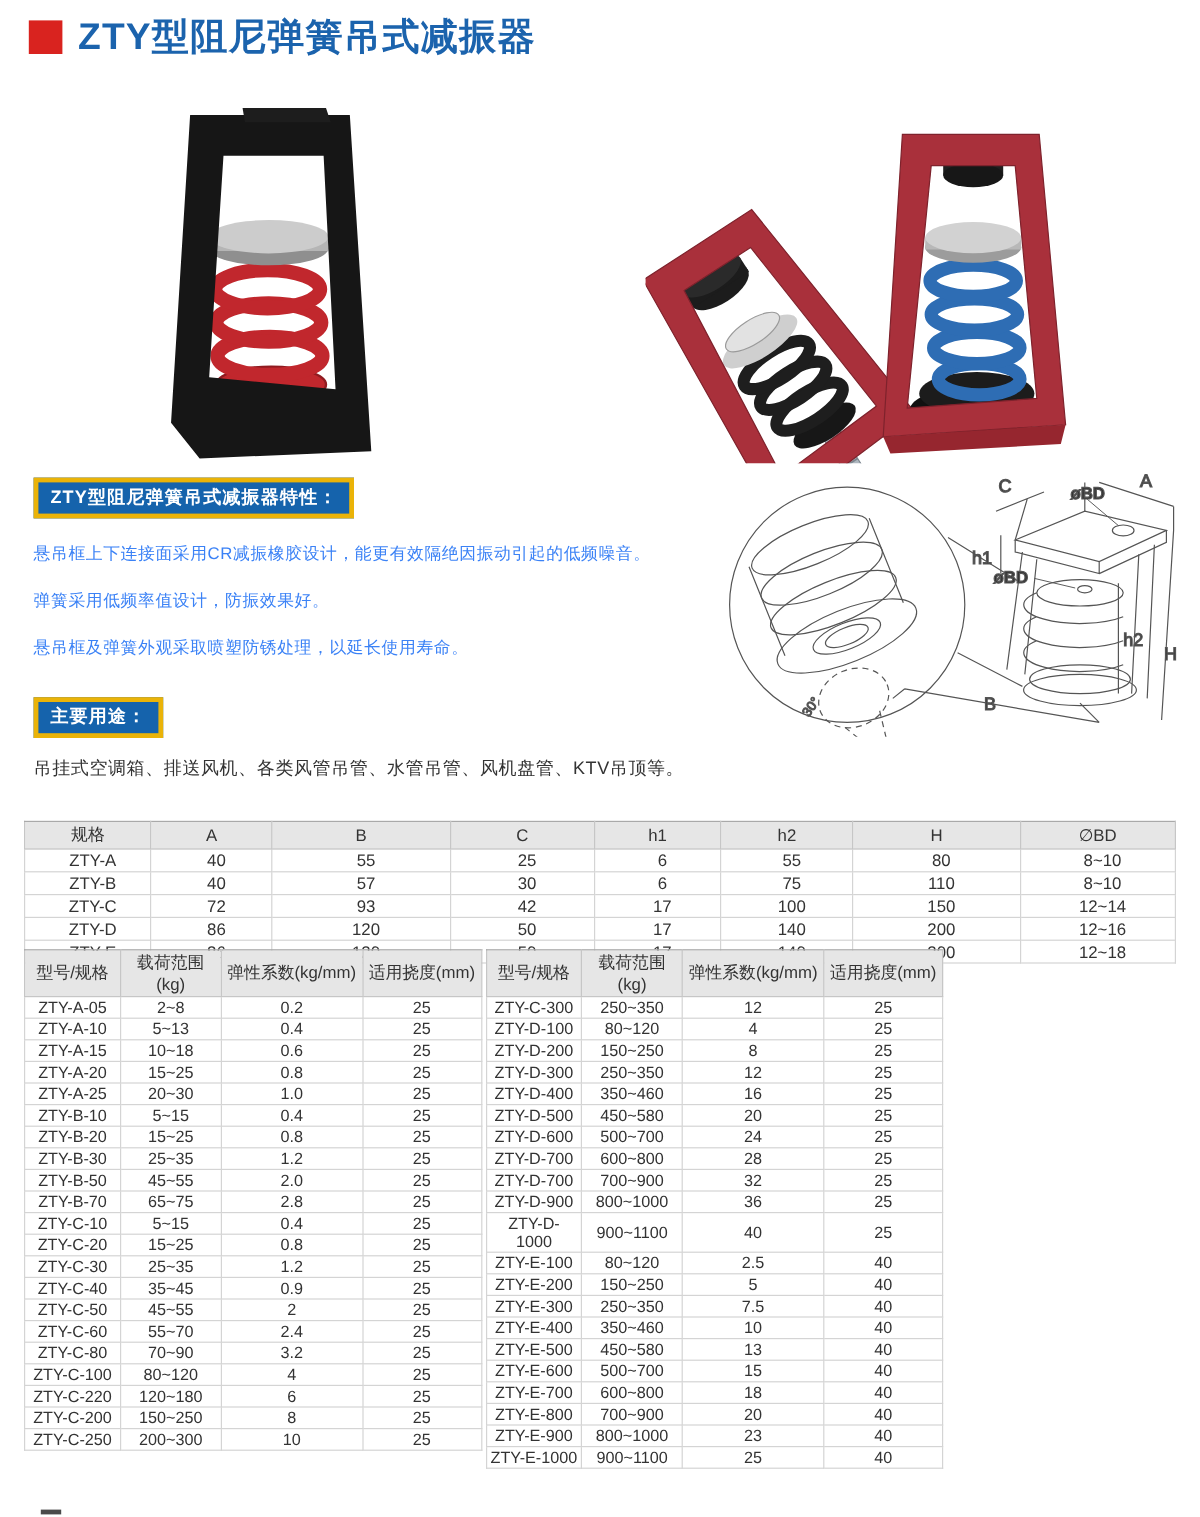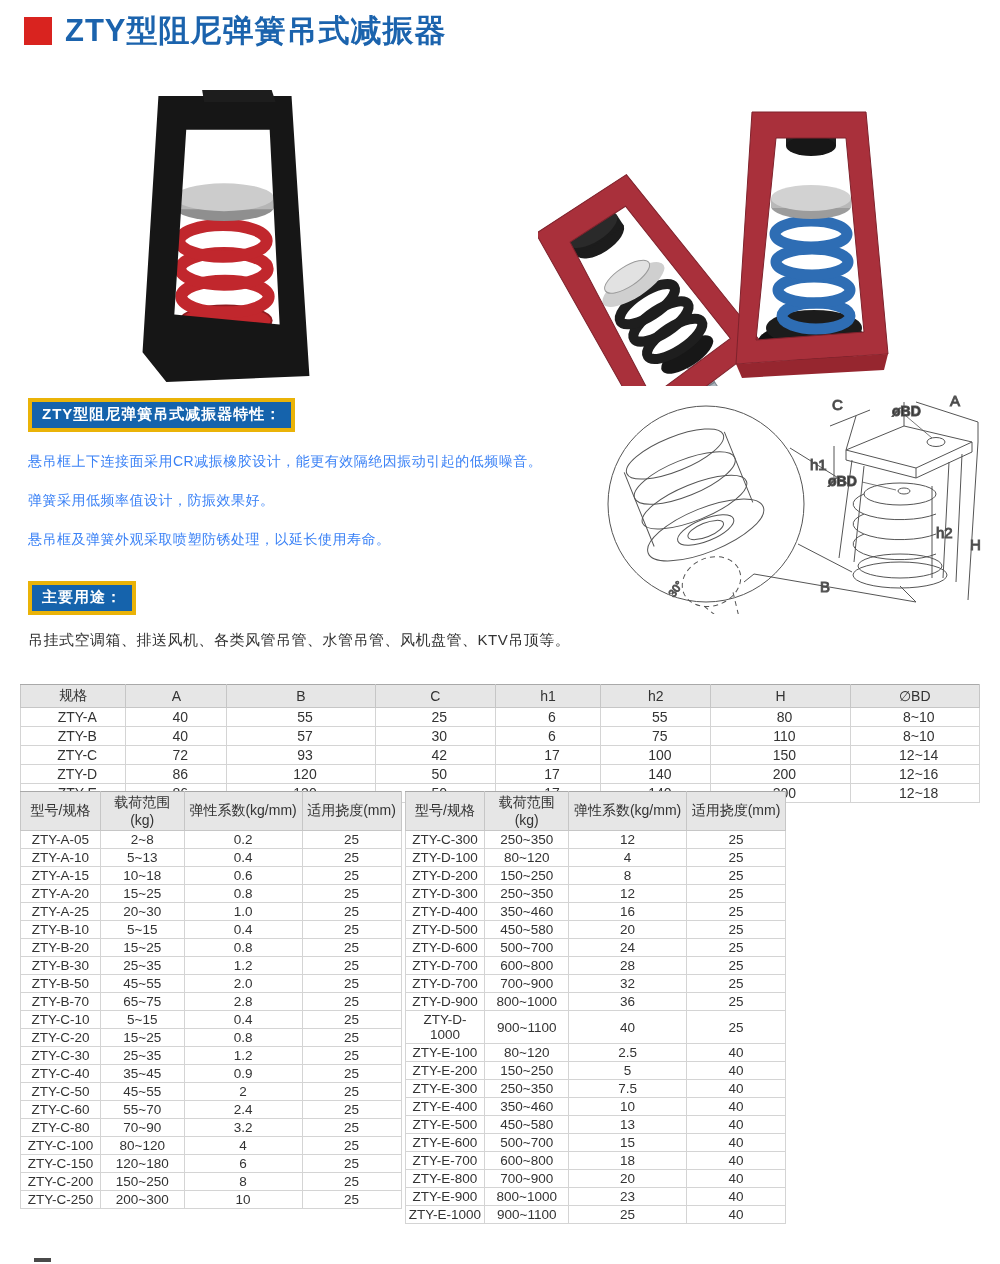--- a/index.html
+++ b/index.html
@@ -365,21 +365,21 @@
               <td>3.2</td>
               <td>25</td>
             </tr>
             <tr>
               <td>ZTY-C-100</td>
               <td>80~120</td>
               <td>4</td>
               <td>25</td>
             </tr>
             <tr>
-              <td>ZTY-C-150</td>
+              <td>ZTY-C-220</td>
               <td>120~180</td>
               <td>6</td>
               <td>25</td>
             </tr>
             <tr>
               <td>ZTY-C-200</td>
               <td>150~250</td>
               <td>8</td>
               <td>25</td>
             </tr>

